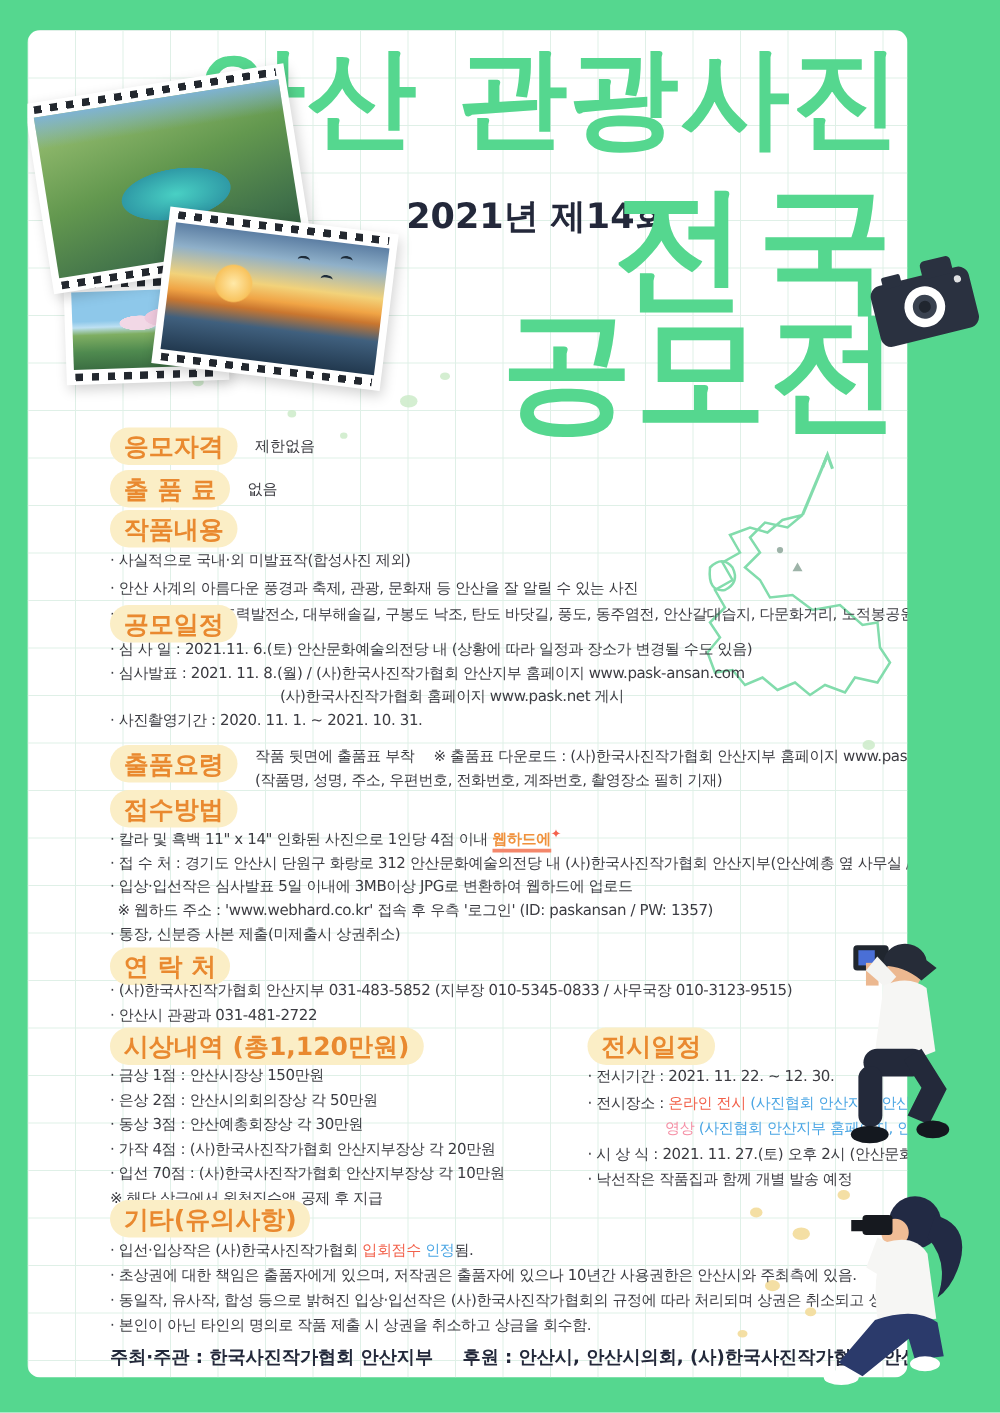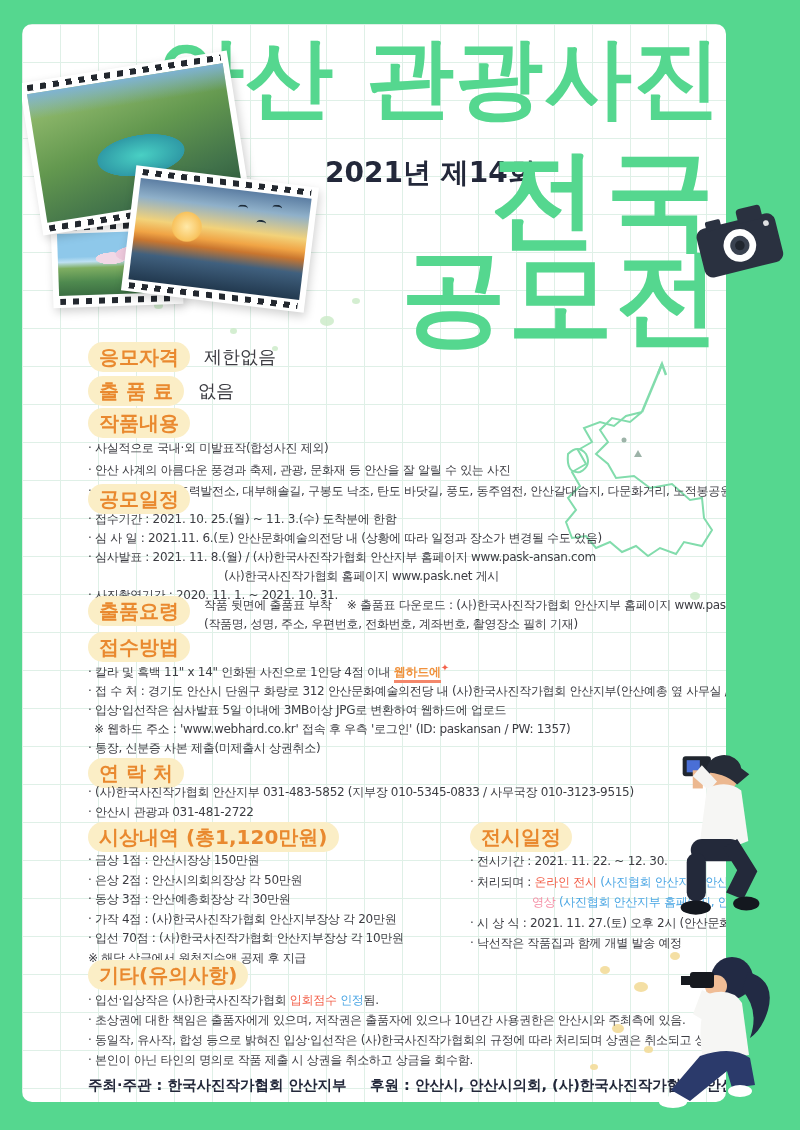--- a/index.html
+++ b/index.html
@@ -50,21 +50,21 @@
   
   .dot{position:absolute;border-radius:50%;}
   .dot-green{background:#cdebc9;opacity:.85;}
   .dot-yellow{background:#f3dc9a;opacity:.9;}
   
   .map{position:absolute;left:528px;top:334px;width:210px;height:215px;}
   
   .badge{display:inline-block;background:#FBEEC6;color:#E9892F;font-weight:800;
     font-size:20px;line-height:1;padding:5px 11px;border-radius:15px;white-space:nowrap;}
   .row{position:absolute;display:flex;align-items:center;gap:14px;}
-  .val{font-size:18px;color:#3C3C42;white-space:nowrap;text-align:right;}
+  .val{font-size:12px;color:#3C3C42;white-space:nowrap;text-align:right;}
   .sec-badge{position:absolute;}
   .items{position:absolute;font-size:12px;line-height:19px;color:#3C3C42;letter-spacing:-0.3px;}
   .items div{white-space:nowrap;}
   .indent{padding-left:136px;}
   .indent-sm{padding-left:62px;}
   .hl-orange{color:#F0913C;font-weight:700;border-bottom:3px solid #F4876B;padding-bottom:1px;}
   .sparkle{color:#F4624C;font-size:10px;vertical-align:super;}
   .txt-red{color:#F2604A;}
   .txt-blue{color:#4BA6E4;}
   .txt-pink{color:#F590A6;}
@@ -136,21 +136,20 @@
 
   <span class="badge sec-badge" style="left:66px;top:384px">작품내용</span>
   <div class="items" style="left:66px;top:414px;line-height:21.5px">
     <div>· 사실적으로 국내·외 미발표작(합성사진 제외)</div>
     <div>· 안산 사계의 아름다운 풍경과 축제, 관광, 문화재 등 안산을 잘 알릴 수 있는 사진</div>
     <div>· 안산9경(시화호조력발전소, 대부해솔길, 구봉도 낙조, 탄도 바닷길, 풍도, 동주염전, 안산갈대습지, 다문화거리, 노적봉공원)</div>
   </div>
 
   <span class="badge sec-badge" style="left:66px;top:460px">공모일정</span>
   <div class="items" style="left:66px;top:486px">
-    <div>· 접수기간 : 2021. 10. 25.(월) ~ 11. 3.(수) 도착분에 한함</div>
     <div>· 심 사 일 : 2021.11. 6.(토) 안산문화예술의전당 내 (상황에 따라 일정과 장소가 변경될 수도 있음)</div>
     <div>· 심사발표 : 2021. 11. 8.(월) / (사)한국사진작가협회 안산지부 홈페이지 www.pask-ansan.com</div>
     <div class="indent">(사)한국사진작가협회 홈페이지 www.pask.net 게시</div>
     <div>· 사진촬영기간 : 2020. 11. 1. ~ 2021. 10. 31.</div>
   </div>
 
   <div class="row" style="left:66px;top:572px;align-items:flex-start">
     <span class="badge">출품요령</span>
     <div class="sub-lines">
       <div>작품 뒷면에 출품표 부착　 ※ 출품표 다운로드 : (사)한국사진작가협회 안산지부 홈페이지 www.pask-ansan.com</div>
@@ -182,21 +181,21 @@
     <div>· 동상 3점 : 안산예총회장상 각 30만원</div>
     <div>· 가작 4점 : (사)한국사진작가협회 안산지부장상 각 20만원</div>
     <div>· 입선 70점 : (사)한국사진작가협회 안산지부장상 각 10만원</div>
     <div>※ 해당 상금에서 원천징수액 공제 후 지급</div>
   </div>
 
   <span class="badge sec-badge" style="left:448px;top:798px">전시일정</span>
   <div class="items" style="left:448px;top:827px;line-height:20.5px">
     <div>· 전시기간 : 2021. 11. 22. ~ 12. 30.</div>
     <div>
-      <span>· 처리되며 : </span><span class="txt-red">온라인 전시 </span><span class="txt-blue">(사진협회 안산지부·안산시청 홈페이지),</span>
+      <span>· 전시장소 : </span><span class="txt-red">온라인 전시 </span><span class="txt-blue">(사진협회 안산지부·안산시청 홈페이지),</span>
     </div>
     <div class="indent-sm">
       <span class="txt-pink">영상 </span><span class="txt-blue">(사진협회 안산지부 홈페이지, 안산시청 유튜브 채널)</span>
     </div>
     <div>· 시 상 식 : 2021. 11. 27.(토) 오후 2시 (안산문화예술의전당 화랑전시관)</div>
     <div>· 낙선작은 작품집과 함께 개별 발송 예정</div>
   </div>
 
   <span class="badge sec-badge" style="left:66px;top:936px">기타(유의사항)</span>
   <div class="items" style="left:66px;top:966px;line-height:20px">

